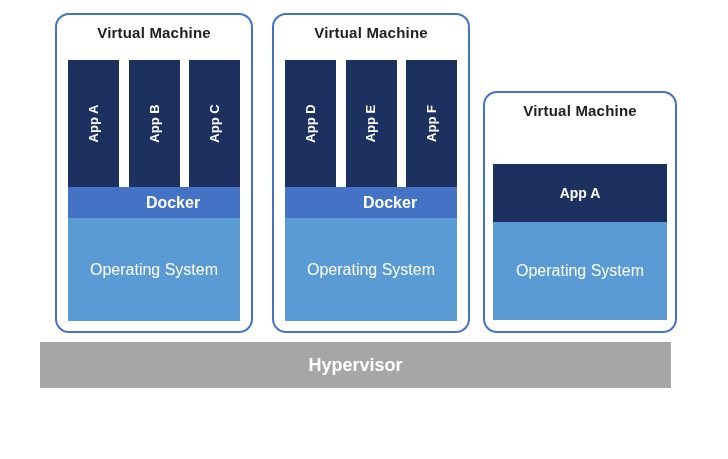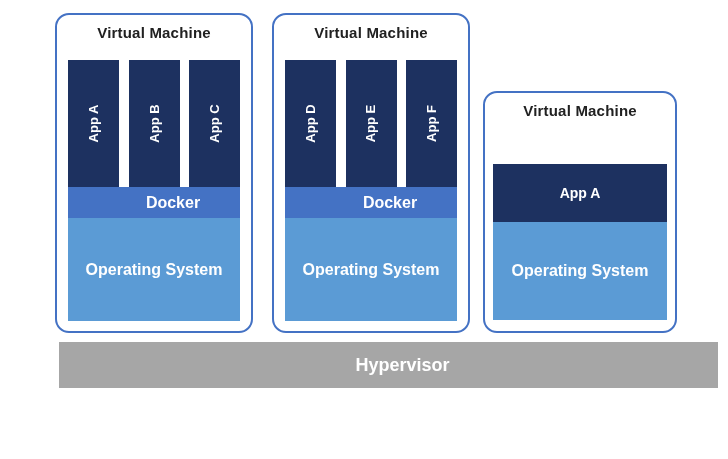--- a/index.html
+++ b/index.html
@@ -66,48 +66,47 @@
     display: flex;
     align-items: center;
     justify-content: center;
     padding-left: 38px;
   }
   .os-bar {
     flex: 1;
     background: var(--os_blue, #5b9bd5);
     color: #ffffff;
     font-size: 16px;
-    font-weight: 700;
+    font-weight: 400;
     display: flex;
     align-items: center;
     justify-content: center;
   }
   .app-wide {
     margin-top: 43px;
     height: 58px;
     background: var(--navy, #1d3160);
     color: #ffffff;
     font-size: 14px;
     font-weight: 600;
     display: flex;
     align-items: center;
     justify-content: center;
   }
   .layer {
     position: absolute;
-    left: 59px;
+    left: 40px;
     width: 631px;
     height: 46px;
     display: flex;
     align-items: center;
     justify-content: center;
     color: #ffffff;
     font-size: 18px;
     font-weight: 600;
-    padding-left: 28px;
   }
   #hypervisor     { top: 342px; background: var(--hypervisor_gray, #a6a6a6); }
   #infrastructure { top: 396px; background: var(--infrastructure_green, #70ad47); }
 </style>
 </head>
 <body>
 
 <div id="canvas">
 
   <div class="vm-box" id="vm1">

